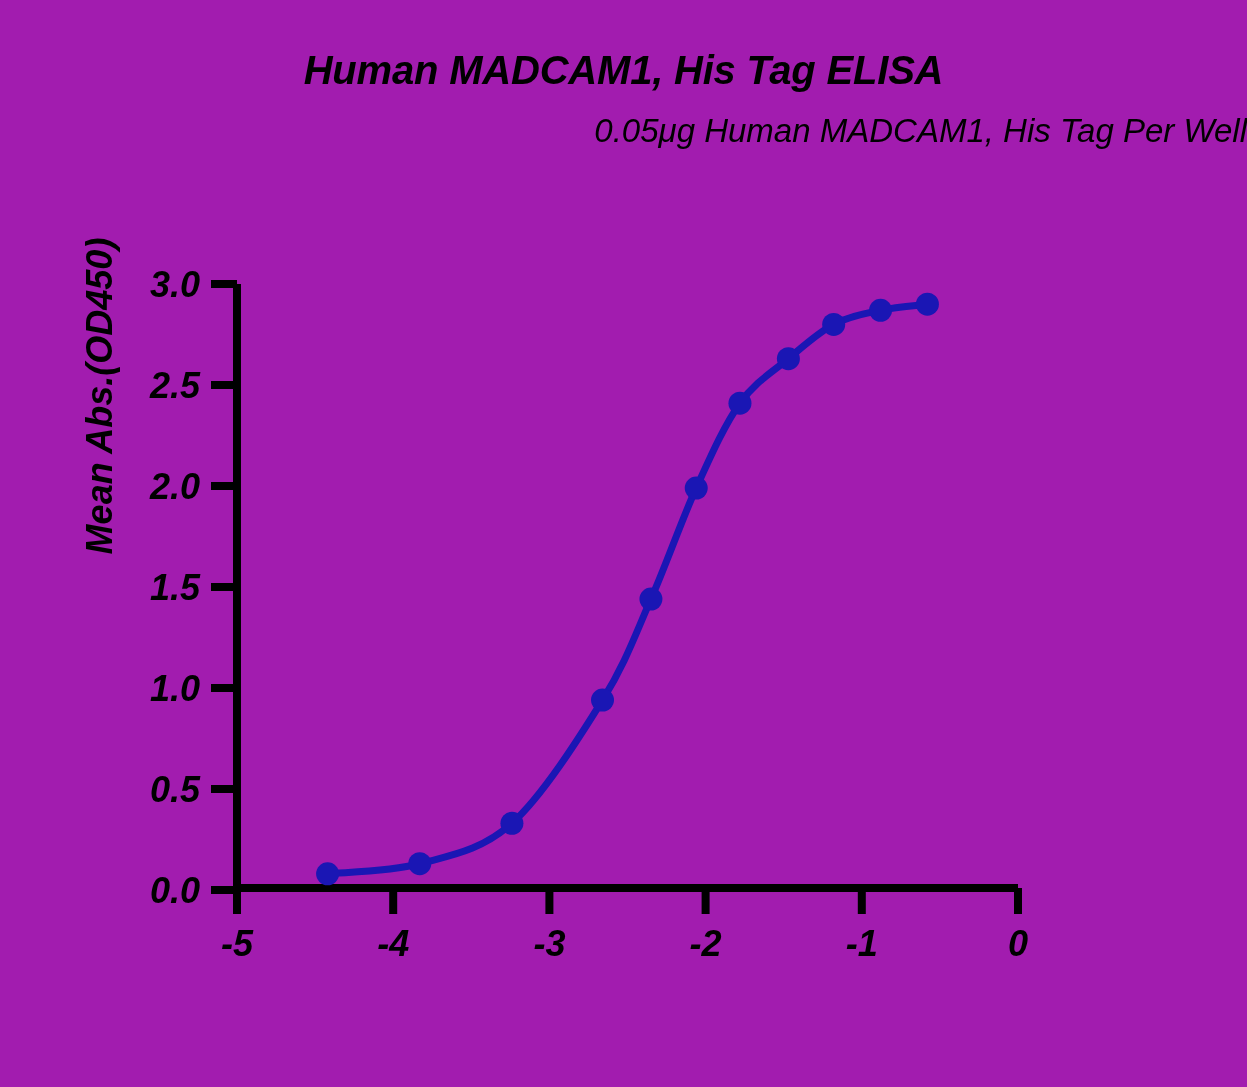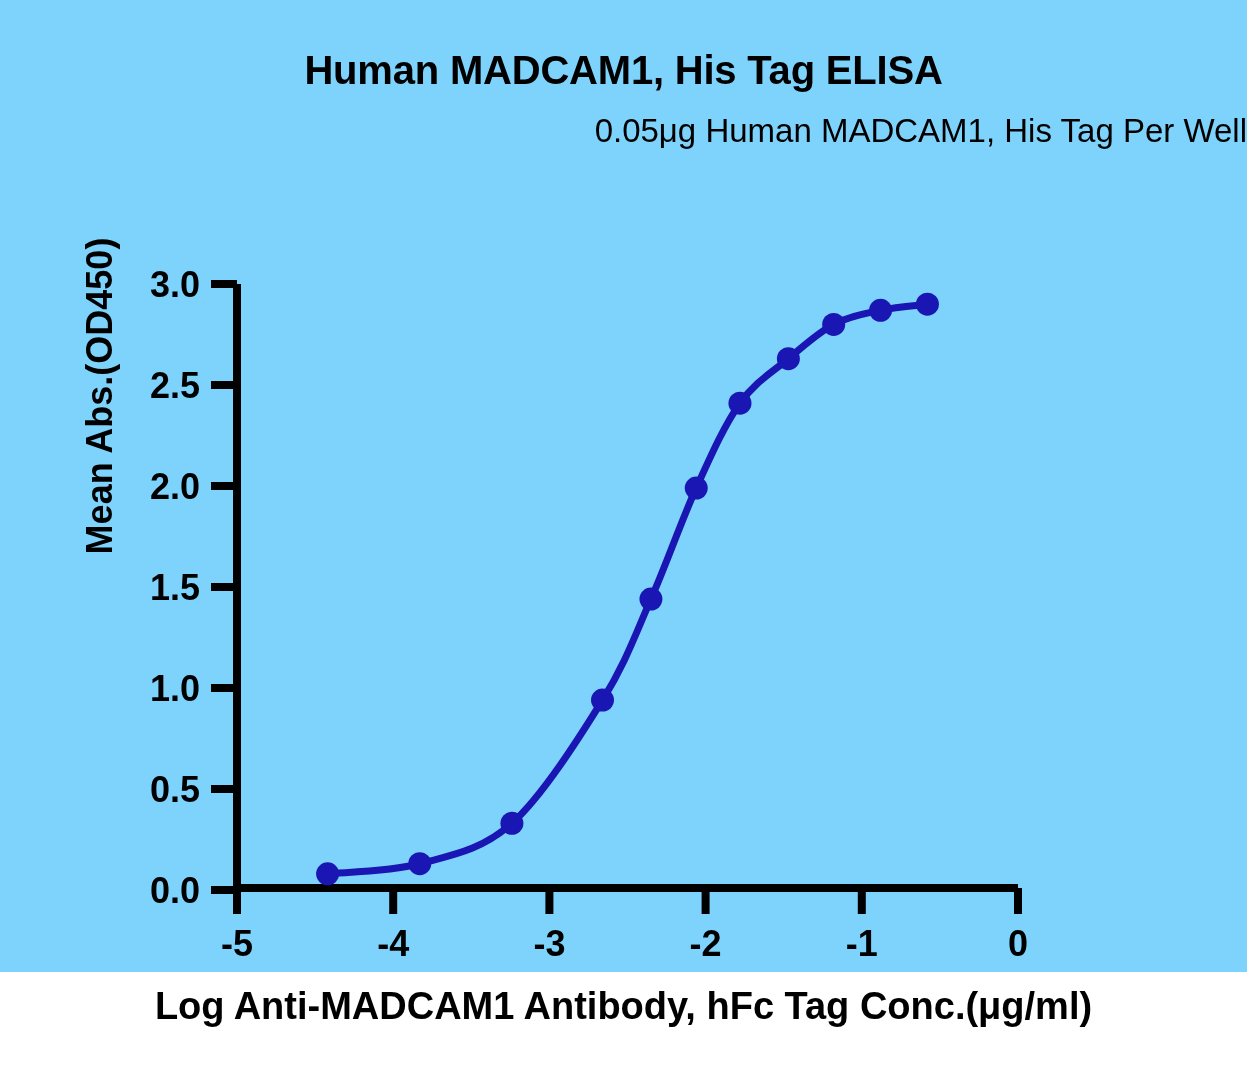--- a/index.html
+++ b/index.html
@@ -10,22 +10,23 @@
   body {
     width: 1247px;
     height: 1087px;
     overflow: hidden;
     font-family: "Liberation Sans", sans-serif;
     color: #000000;
   }
   #figure {
     position: relative;
     width: 1247px;
-    height: 972px;
-    background: #7dd3fc;
+    height: 1087px;
+    background: #a21caf;
+    font-style: italic;
   }
   #title {
     position: absolute;
     left: 0;
     top: 48px;
     width: 1247px;
     text-align: center;
     font-size: 40px;
     font-weight: bold;
     letter-spacing: -0.2px;
@@ -138,15 +139,14 @@
           <circle cx="739.96" cy="403.18" r="11.5" fill="#1A16B4" stroke="none"></circle>
           <circle cx="788.39" cy="358.74" r="11.5" fill="#1A16B4" stroke="none"></circle>
           <circle cx="833.68" cy="324.40" r="11.5" fill="#1A16B4" stroke="none"></circle>
           <circle cx="880.54" cy="310.26" r="11.5" fill="#1A16B4" stroke="none"></circle>
           <circle cx="927.40" cy="304.20" r="11.5" fill="#1A16B4" stroke="none"></circle>
         </g>
     </g>
   </svg>
 
   <div id="ylabel">Mean Abs.(OD450)</div>
-  <div id="xlabel">Log Anti-MADCAM1 Antibody, hFc Tag Conc.(μg/ml)</div>
 
 </div>
 
 </body></html>

